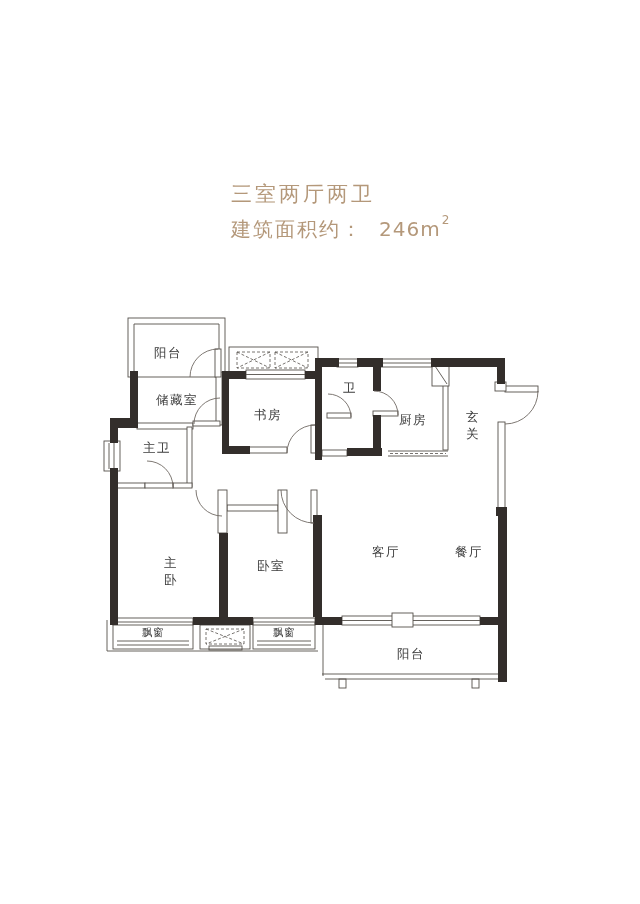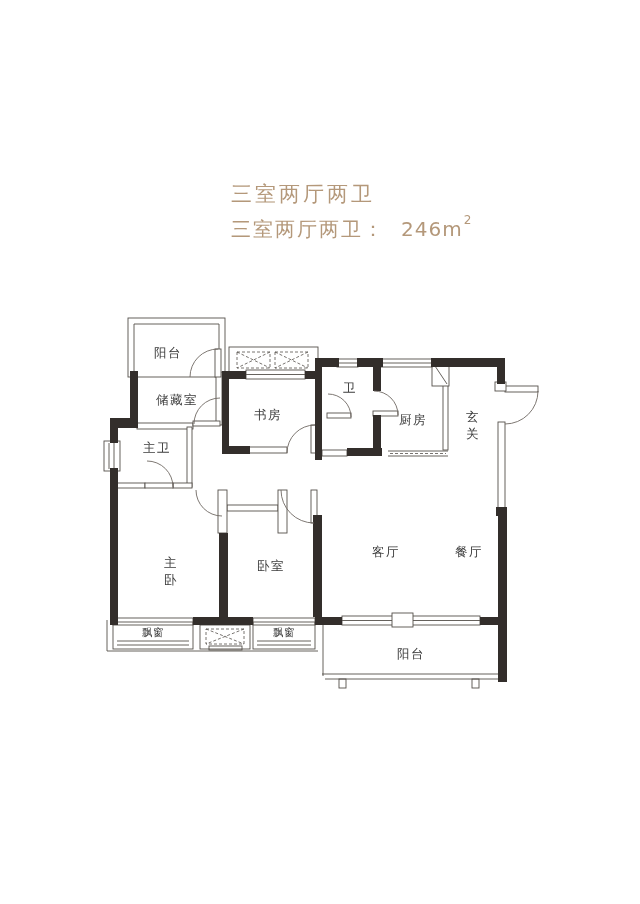--- a/index.html
+++ b/index.html
@@ -24,21 +24,21 @@
   .dash{stroke:#55504b;stroke-width:0.8;fill:none;stroke-dasharray:3,2;}
 </style>
 </head>
 <body>
 
 <div id="stage">
 
   <div class="title-block">
     <div class="title-line1">三室两厅两卫</div>
     <div class="title-line2">
-      <span>三室两厅两卫：</span>
+      <span>建筑面积约：</span>
       <span class="area-value">246m</span>
       <span class="area-sup">2</span>
     </div>
   </div>
 
   <svg width="640" height="904" viewBox="0 0 640 904">
 
     <g>
 
       <rect class="ln" x="128" y="318" width="97" height="59" fill="none"></rect>

